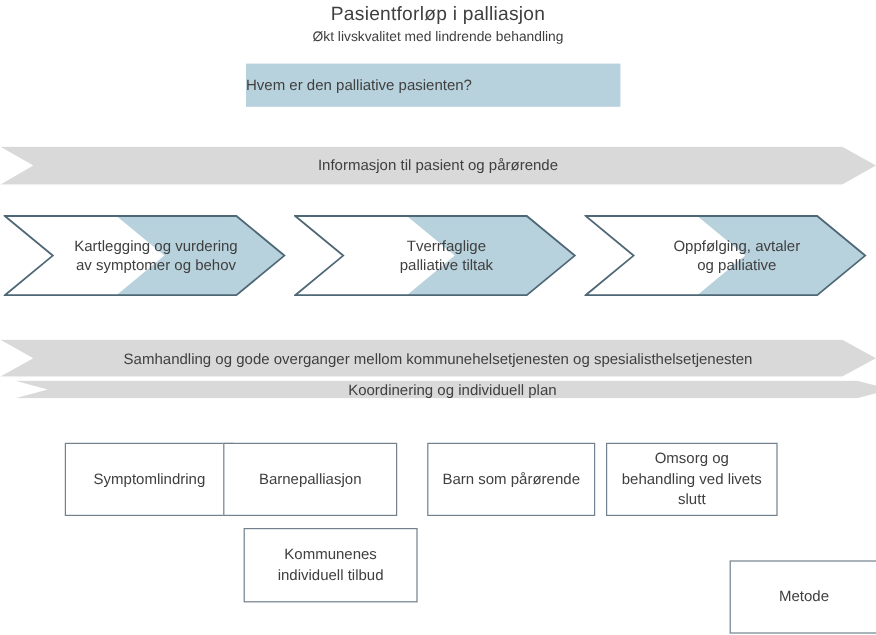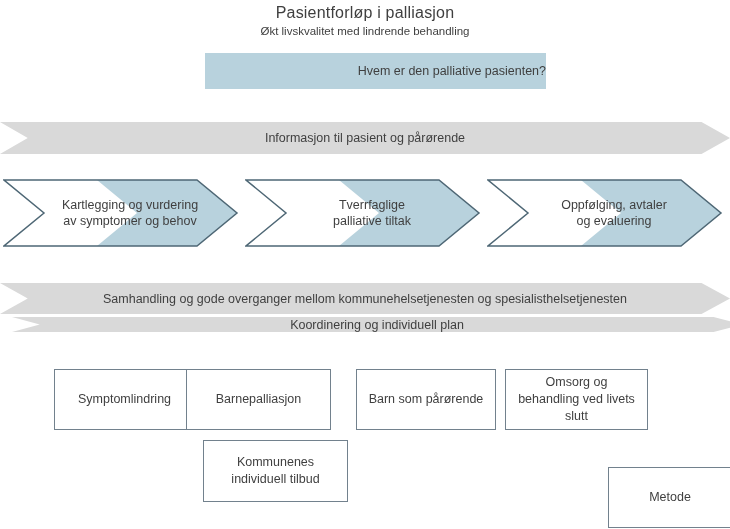--- a/index.html
+++ b/index.html
@@ -31,23 +31,23 @@
   }
   .page-subtitle {
     position: absolute;
     top: 25px; left: 0; right: 0;
     text-align: center;
     font-size: 11.5px;
   }
   .intro-box {
     position: absolute;
     left: 205px; top: 53px;
-    width: 341px; height: 36px;
+    width: 312px; height: 36px;
     background: var(--accent-blue);
-    display: flex; align-items: center; justify-content: flex-end;
+    display: flex; align-items: center; justify-content: flex-start;
     text-align: center;
     font-size: 12.5px;
     cursor: pointer;
   }
   .banner {
     position: absolute;
     left: 0; width: 730px;
     background: var(--banner-gray);
     clip-path: polygon(0 0, 96.1% 0, 100% 50%, 96.1% 100%, 0 100%, 3.8% 50%);
     display: flex; align-items: center; justify-content: center;
@@ -133,21 +133,21 @@
 palliative tiltak</div>
   </div>
 
   <div class="step step-3">
     <svg viewBox="0 0 236 68" width="236" height="68" preserveAspectRatio="none">
       <polygon points="1,1 194,1 234,34 194,67 1,67 41,34" fill="#ffffff"></polygon>
       <polygon points="94,1 194,1 234,34 194,67 94,67 134,34" style="fill:var(--accent-blue)"></polygon>
       <polygon points="1,1 194,1 234,34 194,67 1,67 41,34" fill="none" style="stroke:var(--outline-slate)" stroke-width="1.5"></polygon>
     </svg>
     <div class="step-label">Oppfølging, avtaler
-og evaluering</div>
+og palliative</div>
   </div>
 
   <div class="banner banner-2">
     <span>Samhandling og gode overganger mellom kommunehelsetjenesten og spesialisthelsetjenesten</span>
   </div>
 
   <div class="banner banner-3">
     <span>Koordinering og individuell plan</span>
   </div>
 

